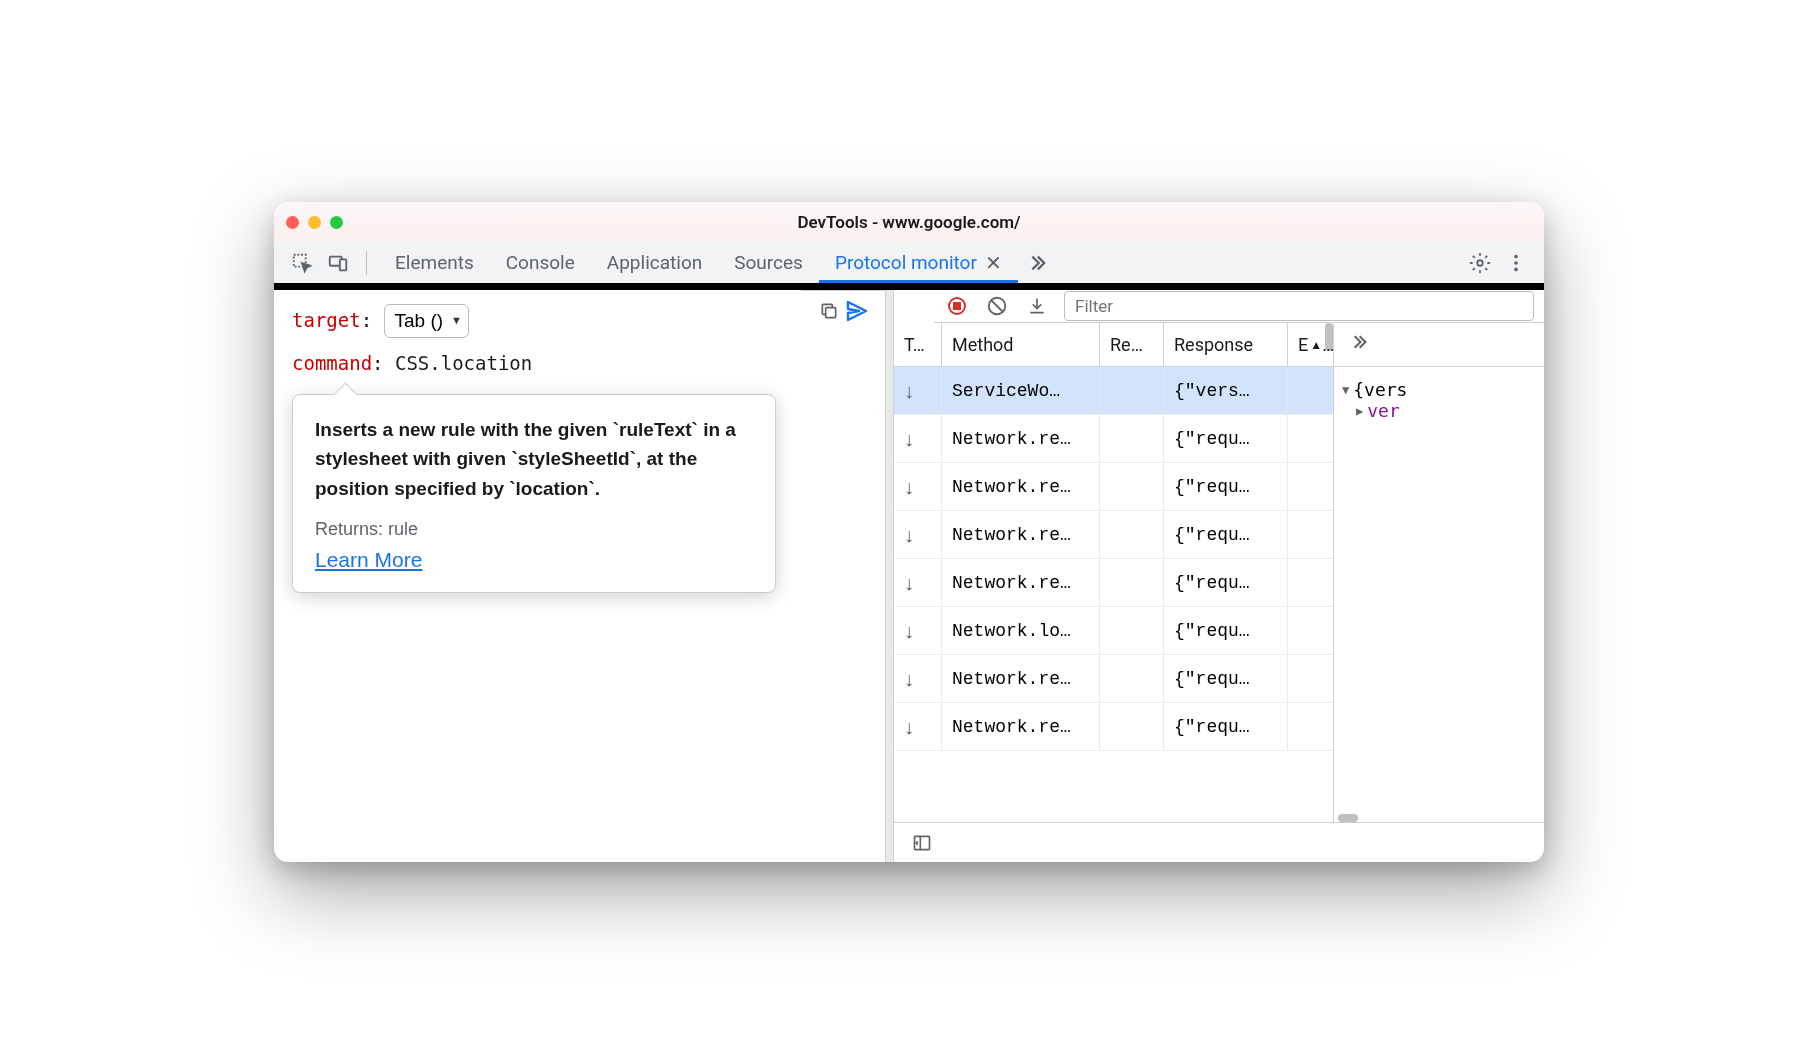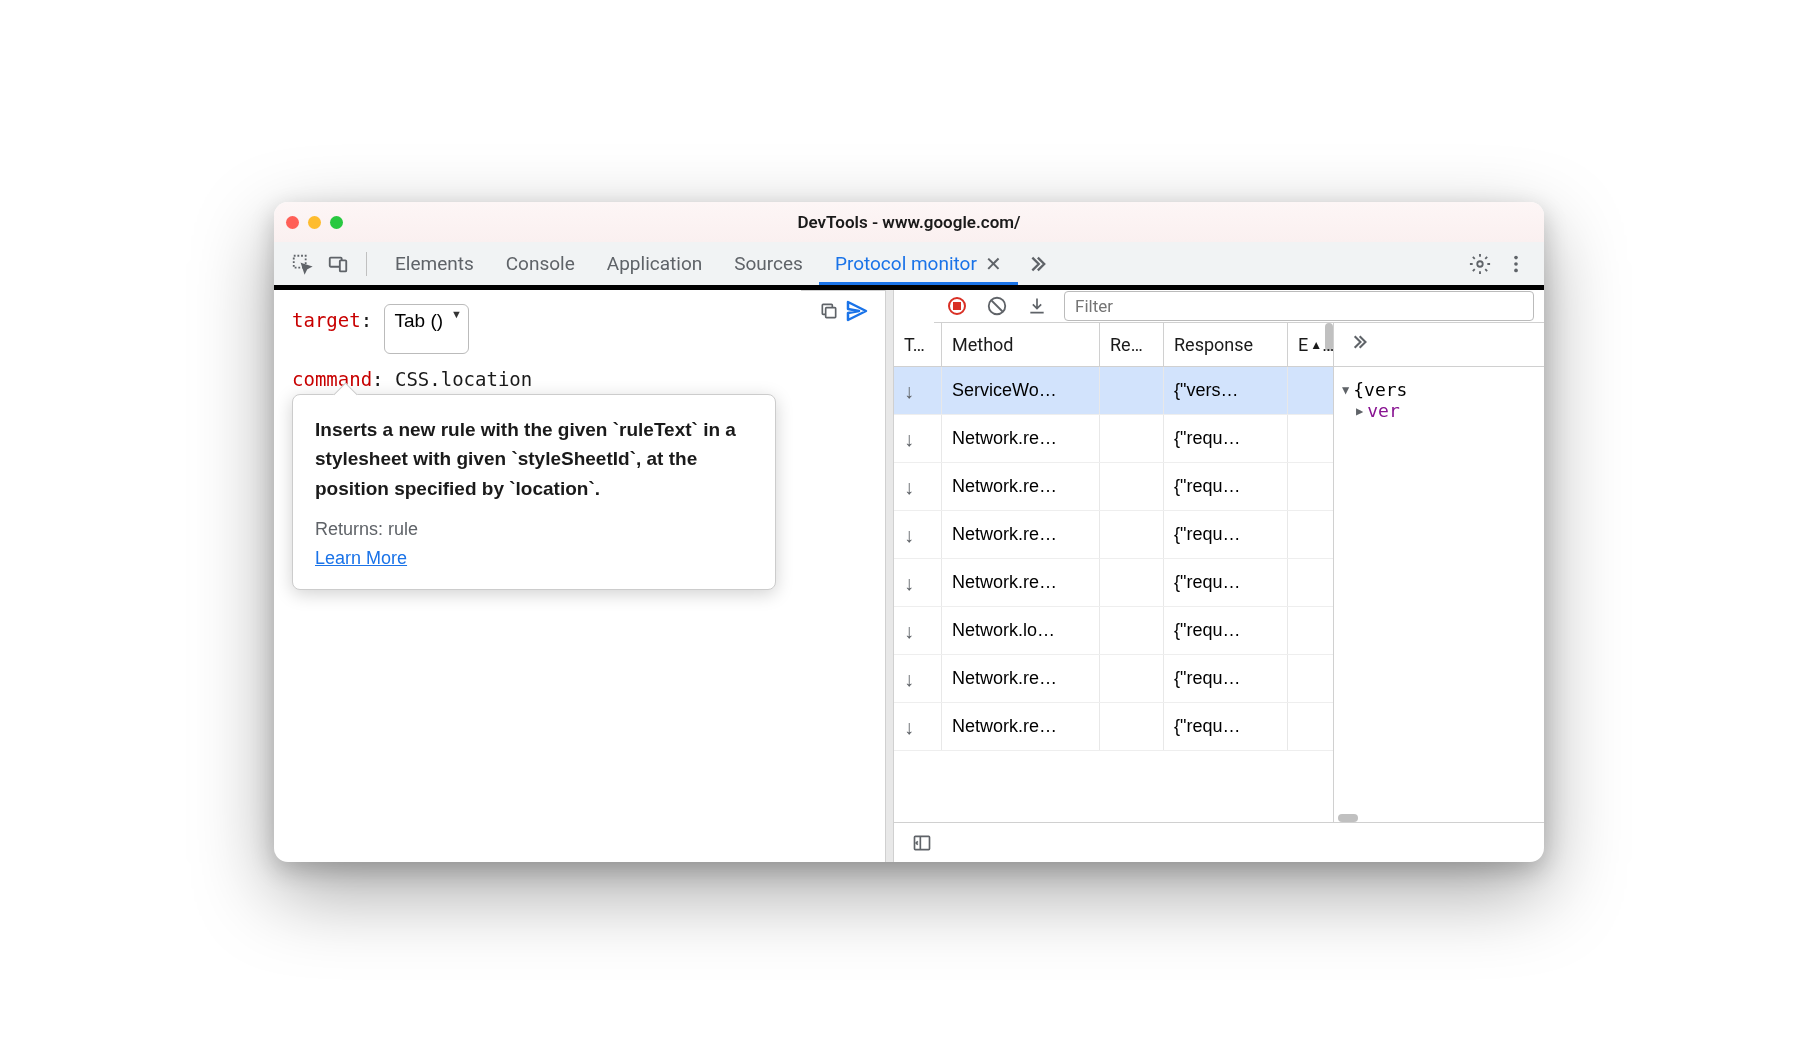--- a/index.html
+++ b/index.html
@@ -39,21 +39,21 @@
   position: absolute;
   left: 50%;
   transform: translateX(-50%);
   font-size: 17px;
   font-weight: 600;
   color: #1a1a1a;
 }
 .toolbar {
   height: 48px;
   background: #f1f3f4;
-  border-bottom: 5px solid #000000;
+  border-bottom: 7px solid #000000;
   display: flex;
   align-items: center;
   padding: 0 12px;
   gap: 4px;
 }
 .toolbar-icon {
   width: 32px;
   height: 32px;
   display: flex;
   align-items: center;
@@ -108,23 +108,24 @@
   font-family: Menlo, Monaco, Consolas, monospace;
   font-size: 19px;
   position: relative;
   overflow: hidden;
 }
 .code-line { margin-bottom: 10px; line-height: 1.6; }
 .kw { color: #c80000; }
 .plain { color: #1a1a1a; }
 .select-box {
   display: inline-flex;
+  align-items: center;
   border: 1px solid #bbb;
   border-radius: 6px;
-  padding: 1px 6px 17px 10px;
+  padding: 1px 6px 1px 10px;
   font-family: -apple-system, sans-serif;
   font-size: 19px;
   background: #fff;
   gap: 8px;
   cursor: pointer;
 }
 .select-box::after {
   content: "▼";
   font-size: 11px;
   color: #333;
@@ -148,21 +149,21 @@
   left: 44px;
   width: 16px;
   height: 16px;
   background: #fff;
   border-left: 1px solid #ccc;
   border-top: 1px solid #ccc;
   transform: rotate(45deg);
 }
 .tooltip-desc { font-size: 19px; font-weight: 700; color: #1a1a1a; line-height: 1.55; margin-bottom: 16px; }
 .tooltip-returns { font-size: 18px; color: #5f6368; margin-bottom: 8px; }
-.tooltip-link { font-size: 18px; color: #1a73e8; text-decoration: underline; cursor: pointer; }
+.tooltip-link { font-size: 21px; color: #1a73e8; text-decoration: underline; cursor: pointer; }
 .params-block {
   margin-top: 288px;
   margin-left: 80px;
   font-family: Menlo, Monaco, Consolas, monospace;
   font-size: 19px;
   line-height: 2.2;
 }
 .left-footer {
   height: 40px;
   border-top: 1px solid #d0d0d0;
@@ -270,21 +271,21 @@
 .td {
   padding: 0 10px;
   border-right: 1px solid #e8e8e8;
   overflow: hidden;
   white-space: nowrap;
   text-overflow: ellipsis;
   height: 100%;
   display: flex;
   align-items: center;
 }
-.td.mono { font-family: Liberation Sans, sans-serif; }
+.td.mono { font-family: Liberation Mono, monospace; }
 .td:last-child { border-right: none; }
 .arrow-down { color: #5f6368; font-size: 20px; }
 
 .details-panel { flex: 1; display: flex; flex-direction: column; min-width: 0; position: relative; }
 .details-tabs {
   height: 44px;
   border-bottom: 1px solid #d0d0d0;
   display: flex;
   align-items: center;
   padding: 0 8px;

